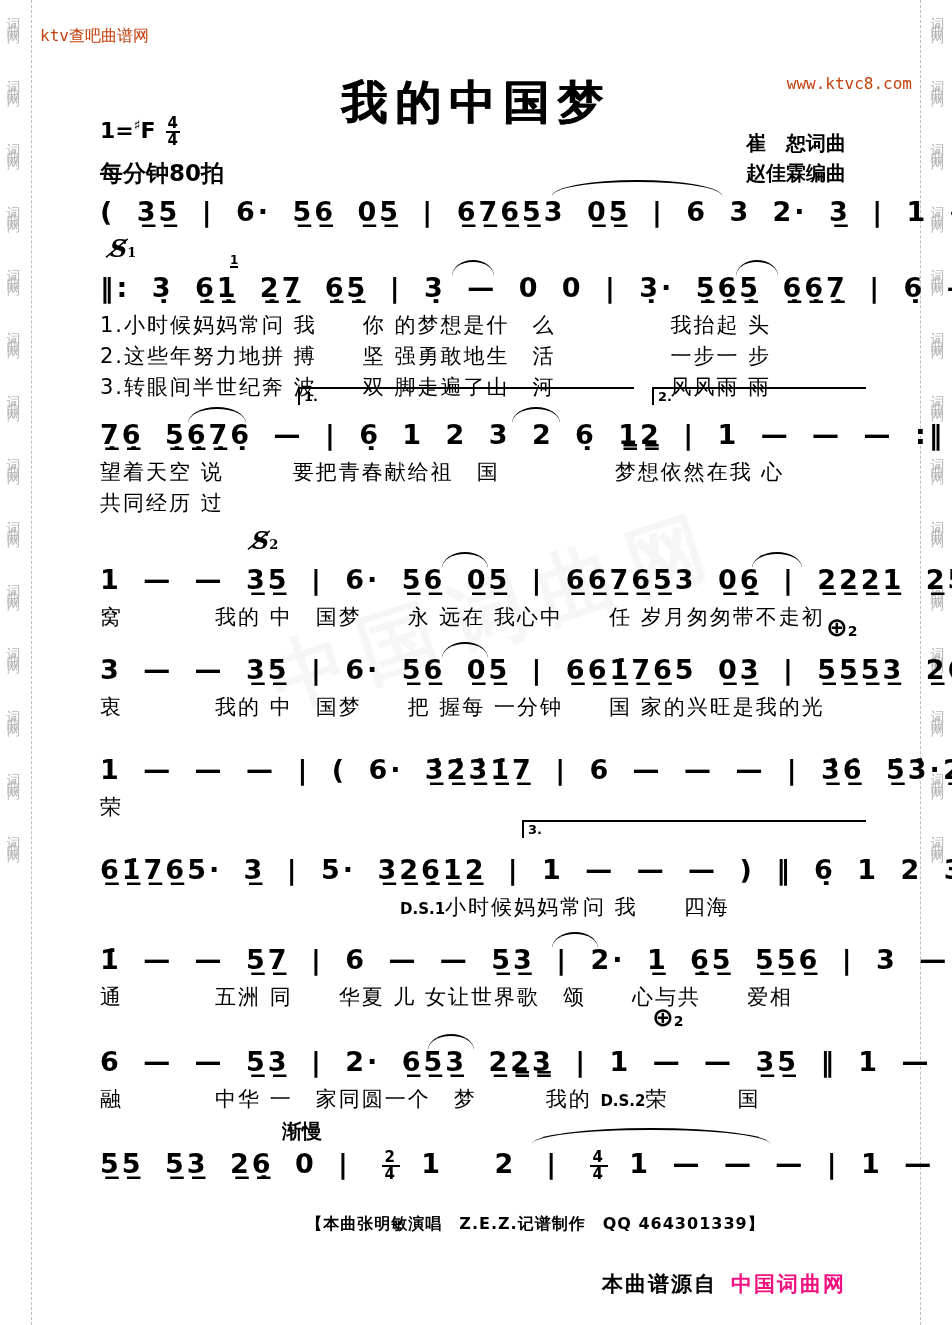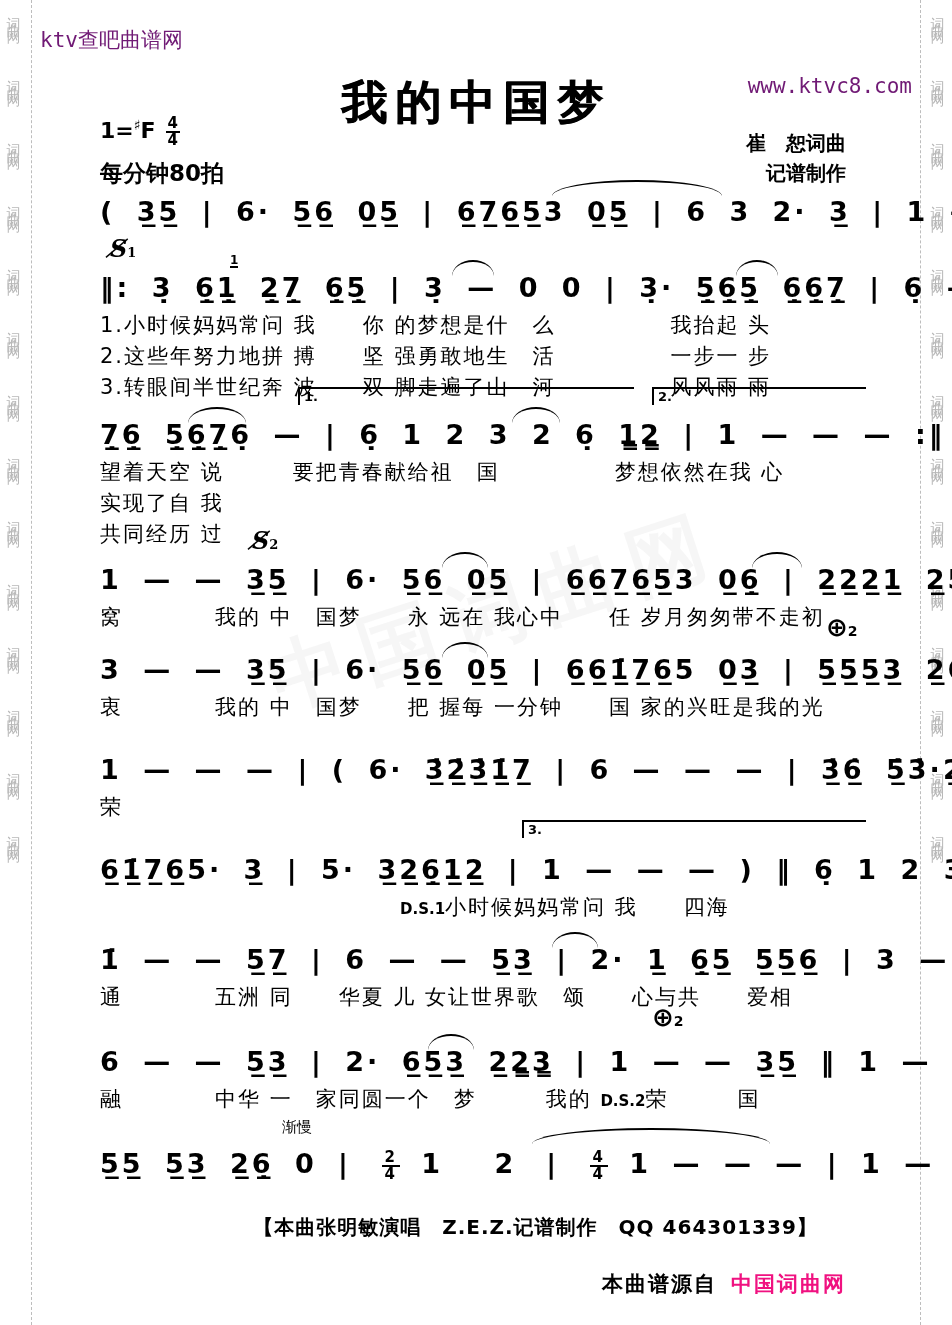--- a/index.html
+++ b/index.html
@@ -14,21 +14,21 @@
     color:#b8b8b8;font-size:14px;letter-spacing:7px;line-height:22px;
   }
   .side-col.left{left:3px;}
   .side-col.right{right:3px;}
   .dash-line{position:absolute;top:0;bottom:0;width:0;border-left:1px dashed #bdbdbd;}
   .dash-line.left{left:31px;}
   .dash-line.right{right:31px;}
 
   
   .hdr{position:absolute;top:26px;font-family:"DejaVu Sans Mono",monospace;
-       font-size:21px;color:#701a75;text-decoration:none;}
+       font-size:16px;color:#c2410c;text-decoration:none;}
   .hdr.left{left:40px;}
   .hdr.right{right:40px;margin-top:48px;}
 
   
   .title{position:absolute;top:72px;left:0;width:952px;text-align:center;
          font-size:46px;font-weight:bold;letter-spacing:8px;
          font-family:"DejaVu Serif","DejaVu Sans",serif;
          text-shadow:1px 0 0 #000;}
   .keyline{position:absolute;left:100px;top:116px;font-size:22px;font-weight:bold;}
   .keyline .acc{font-size:14px;vertical-align:super;}
@@ -56,26 +56,26 @@
   .segno{font-size:24px;font-weight:bold;font-style:italic;font-family:"DejaVu Serif",serif;}
   .segno small{font-size:13px;font-style:normal;}
   .coda{font-size:26px;font-weight:bold;}
   .coda small{font-size:14px;}
   .volta{position:absolute;height:16px;border-top:2px solid #000;border-left:2px solid #000;
          font-size:13px;font-weight:bold;padding:0 0 0 4px;line-height:15px;}
   .arc{position:absolute;height:14px;border-top:2px solid #000;
        border-radius:50% 50% 0 0 / 100% 100% 0 0;}
   .ds{font-size:15px;font-weight:bold;letter-spacing:0;}
   .grace{position:absolute;font-size:12px;font-weight:bold;border-bottom:2px solid #000;line-height:12px;}
-  .rit{position:absolute;font-size:15px;font-weight:normal;}
+  .rit{position:absolute;font-size:20px;font-weight:bold;}
 
   
   .foot-credit{position:absolute;left:0;width:881px;top:1214px;text-align:center;
                padding-left:190px;box-sizing:border-box;
-               font-size:20px;font-weight:bold;letter-spacing:1px;}
+               font-size:16px;font-weight:bold;letter-spacing:1px;}
   .source{position:absolute;top:1270px;right:106px;font-size:21px;font-weight:bold;letter-spacing:2px;}
   .source .site{color:#f01180;margin-left:14px;}
 </style>
 </head>
 <body>
 
 <div class="side-col left">词曲网　　词曲网　　词曲网　　词曲网　　词曲网　　词曲网　　词曲网　　词曲网　　词曲网　　词曲网　　词曲网　　词曲网　　词曲网　　词曲网</div>
 <div class="side-col right">词曲网　　词曲网　　词曲网　　词曲网　　词曲网　　词曲网　　词曲网　　词曲网　　词曲网　　词曲网　　词曲网　　词曲网　　词曲网　　词曲网</div>
 <div class="dash-line left"></div>
 <div class="dash-line right"></div>
@@ -85,21 +85,21 @@
 
 <div class="bg-mark">中国词曲网</div>
 
 <div class="title">我的中国梦</div>
 <div class="keyline">
   <span>1=</span><span class="acc">♯</span><span>F</span><span class="frac"><span class="num">4</span><span class="den">4</span></span>
 </div>
 <div class="tempo">每分钟80拍</div>
 <div class="credits">
   <div>崔　恕词曲</div>
-  <div>记谱制作</div>
+  <div>赵佳霖编曲</div>
 </div>
 
 <div id="score">
 
   <div class="sys" style="top:192px">
     <div class="arc" style="left:452px;top:-12px;width:170px;"></div>
     <div class="notes">( 3̲5̲ | 6· 5̲6̲ 0̲5̲ | 6̲7̲6̲5̲3 0̲5̲ | 6 3 2· 3̲ | 1 — — — | 1 — — — ) |</div>
   </div>
 
   <div class="sys" style="top:268px">
@@ -113,21 +113,20 @@
     <div class="lyr">3.转眼间半世纪奔 波　　双 脚走遍了山　河　　　　　风风雨 雨</div>
   </div>
 
   <div class="sys" style="top:415px">
     <div class="volta" style="left:198px;top:-28px;width:330px;">1.</div>
     <div class="volta" style="left:552px;top:-28px;width:208px;">2.</div>
     <div class="arc" style="left:88px;top:-8px;width:58px;"></div>
     <div class="arc" style="left:412px;top:-8px;width:48px;"></div>
     <div class="notes">7̲̣6̲̣ 5̲̣6̲̣7̲̣6̣ — | 6̣ 1 2 3 2 6̣ 1̳2̳ | 1 — — — :‖ 6̣ 1 2 3 5 3 2̲ |</div>
     <div class="lyr">望着天空 说　　　要把青春献给祖　国　　　　　梦想依然在我 心</div>
-    <div class="lyr">实现了自 我</div>
     <div class="lyr">共同经历 过</div>
   </div>
 
   <div class="sys" style="top:560px">
     <span class="anno segno" style="left:152px;top:-34px;position:absolute;"><span>S̸</span><small>2</small></span>
     <div class="arc" style="left:342px;top:-8px;width:46px;"></div>
     <div class="arc" style="left:652px;top:-8px;width:50px;"></div>
     <div class="notes">1 — — 3̲5̲ | 6· 5̲6̲ 0̲5̲ | 6̲6̲7̲6̲5̲3 0̲6̲̣ | 2̲2̲2̲1̲ 2̲5̲ 5̲5̲6̲ |</div>
     <div class="lyr">窝　　　　我的 中　国梦　　永 远在 我心中　　任 岁月匆匆带不走初</div>
   </div>

